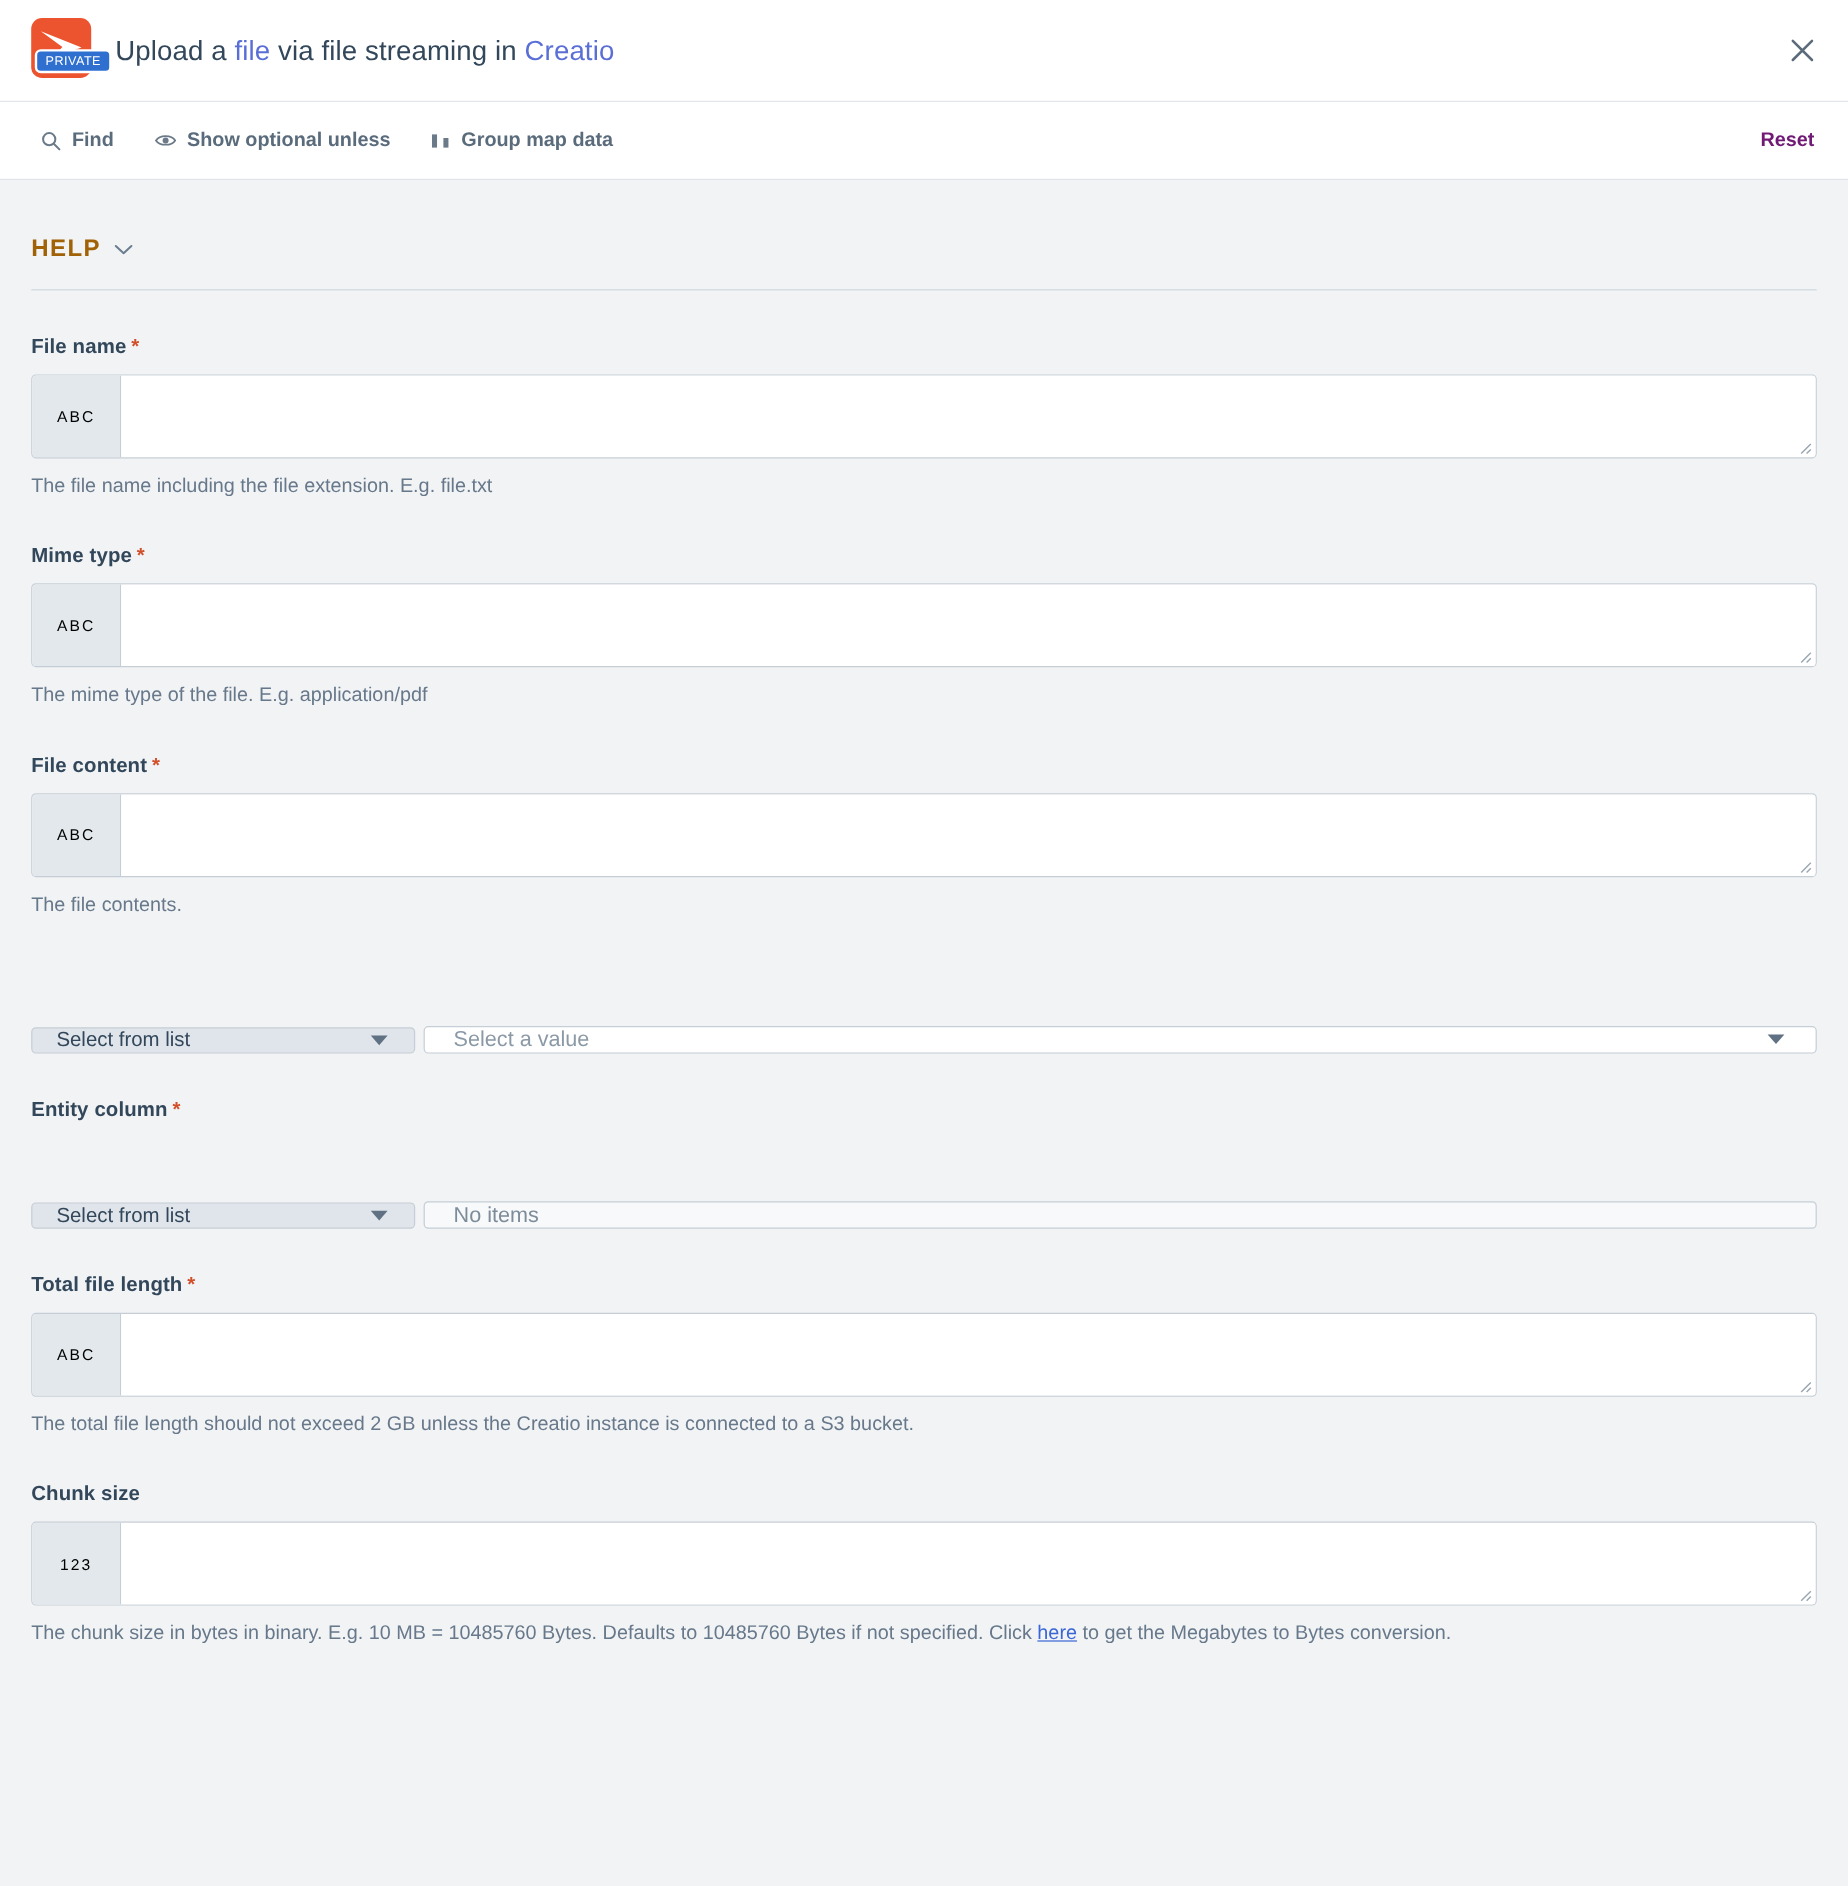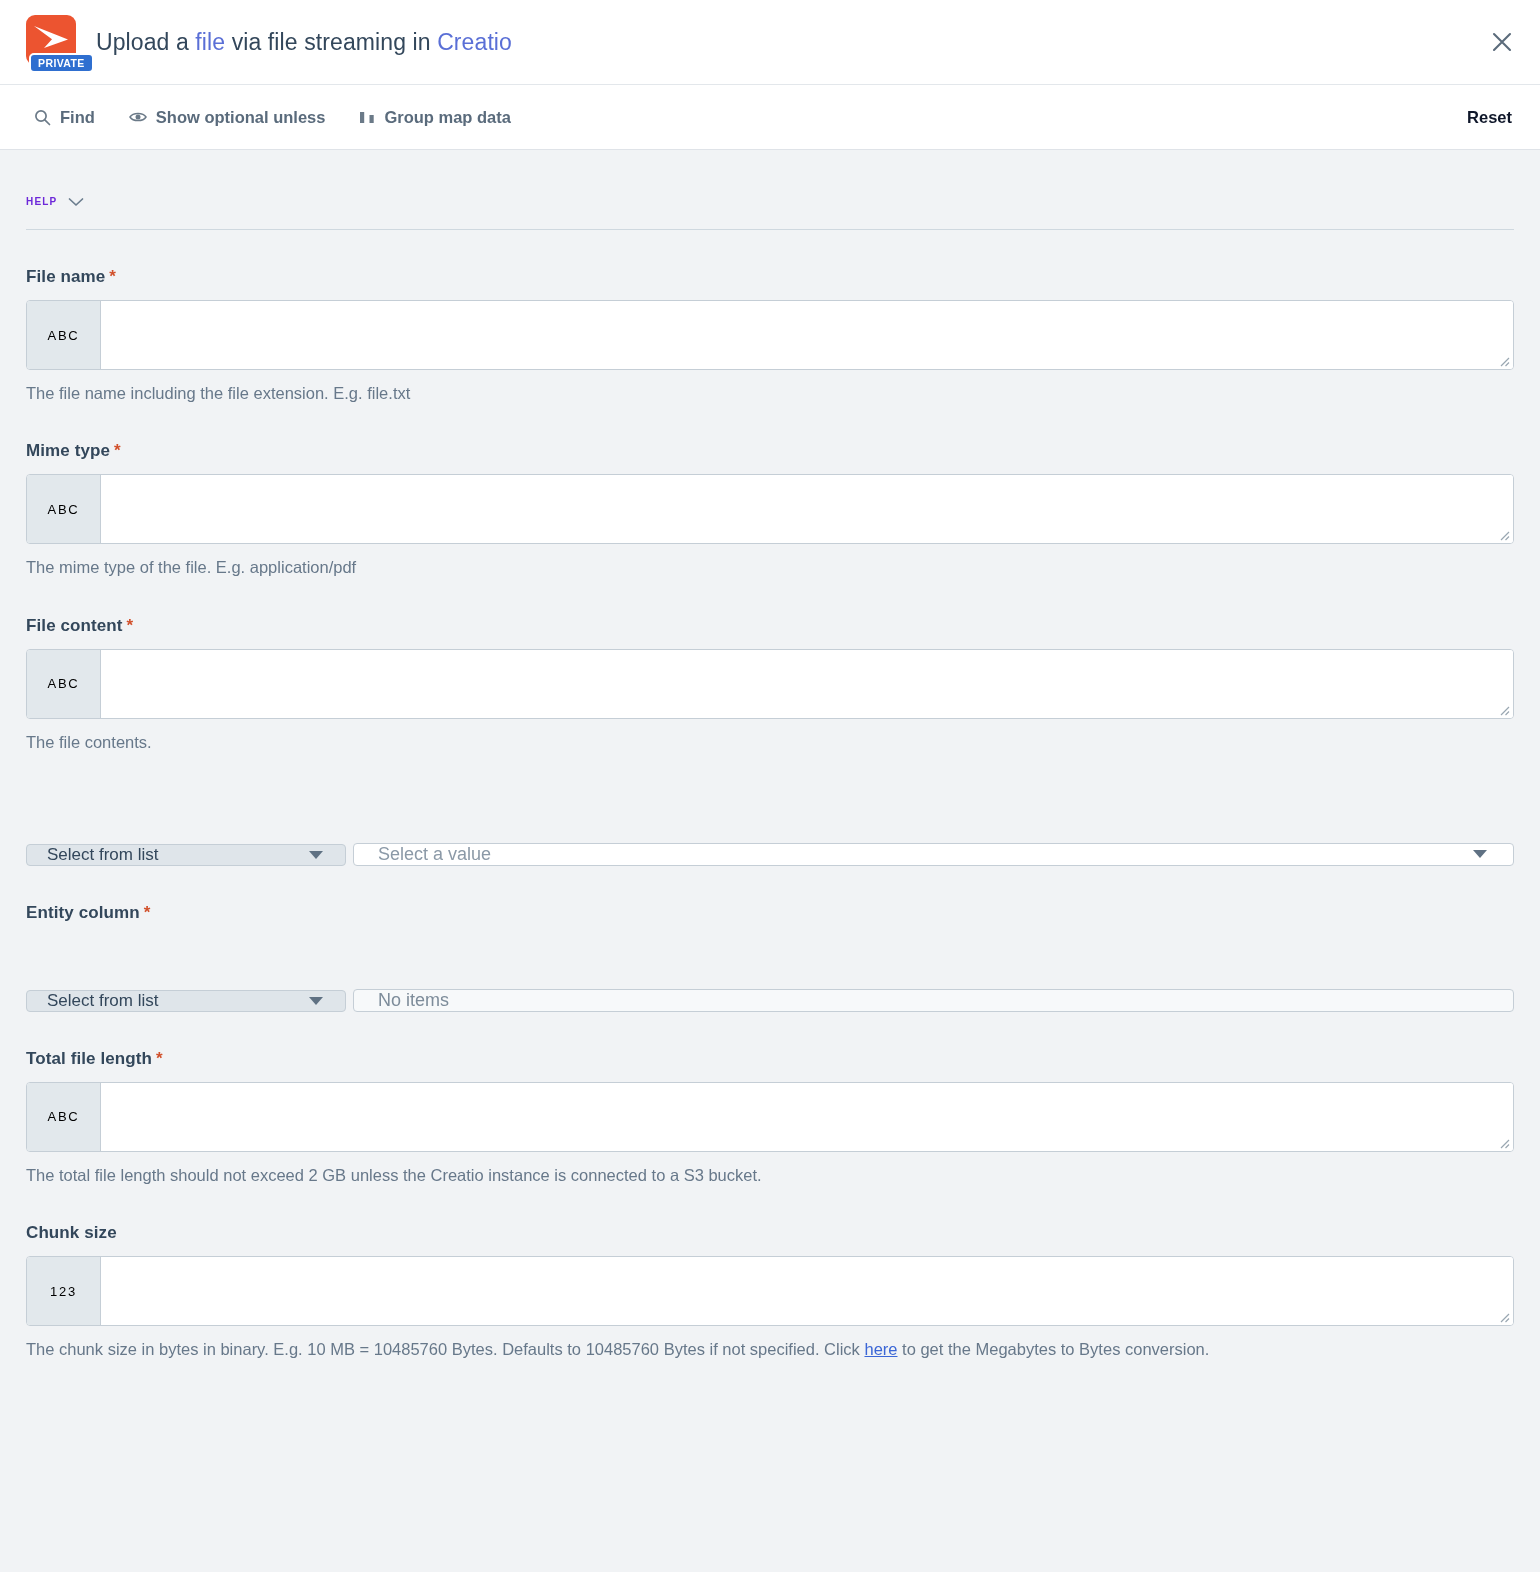--- a/index.html
+++ b/index.html
@@ -44,25 +44,25 @@
     background: #ec5430;
     border-radius: 9px;
     overflow: hidden;
   }
 
   .logo-square svg { display: block; }
 
   .private-badge {
     position: absolute;
     left: 5px;
-    bottom: 0px;
+    bottom: 12px;
     background: #2f6fd0;
     color: #ffffff;
     font-size: 10.5px;
-    font-weight: bold;
+    font-weight: normal;
     letter-spacing: 0.4px;
     padding: 3px 7px 3px 7px;
     border-radius: 5px;
     border: 2px solid #ffffff;
     line-height: 1;
   }
 
   .header-title {
     font-size: 23px;
     color: #33475b;
@@ -108,44 +108,44 @@
     margin-right: 34px;
     white-space: nowrap;
   }
   .tb-item .ti { display: flex; align-items: center; color: #6b7a88; }
 
   .reset-btn {
     position: absolute;
     right: 28px;
     font-size: 16.5px;
     font-weight: bold;
-    color: #0f172a;
+    color: #701a75;
     cursor: pointer;
   }
 
   
   .content {
     padding: 0 26px;
     background: #f1f3f5;
     height: calc(1572px - 84px - 68px);
   }
 
   .help-row {
     display: flex;
     align-items: center;
     gap: 11px;
     padding: 46px 0 22px 0;
     cursor: pointer;
     width: max-content;
   }
   .help-label {
-    font-size: 10px;
+    font-size: 20px;
     font-weight: bold;
     letter-spacing: 1.2px;
-    color: #6d28d9;
+    color: #a16207;
     text-align: center;
   }
   .help-chev { color: #6b7d8e; display: flex; align-items: center; }
 
   .divider {
     height: 1px;
     background: #cfd8df;
     width: 100%;
   }
 

